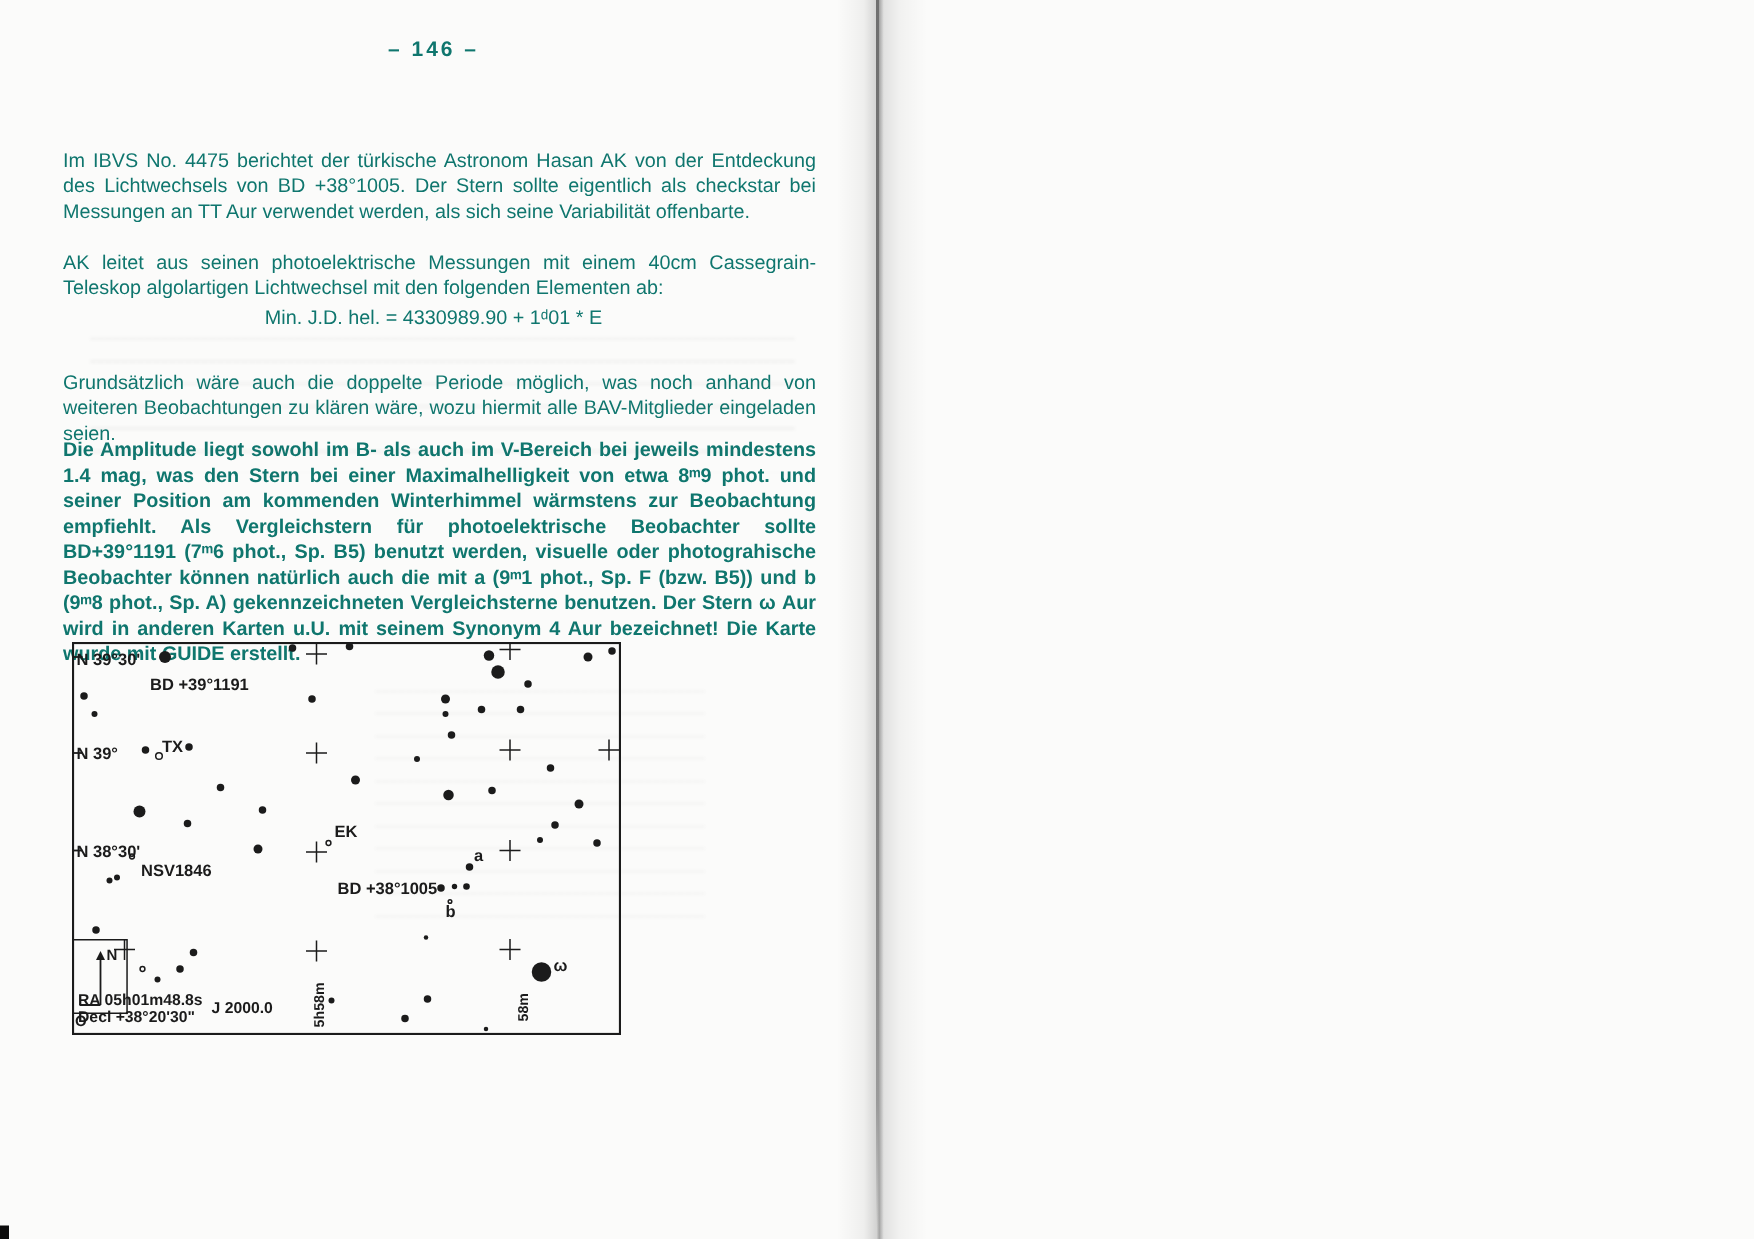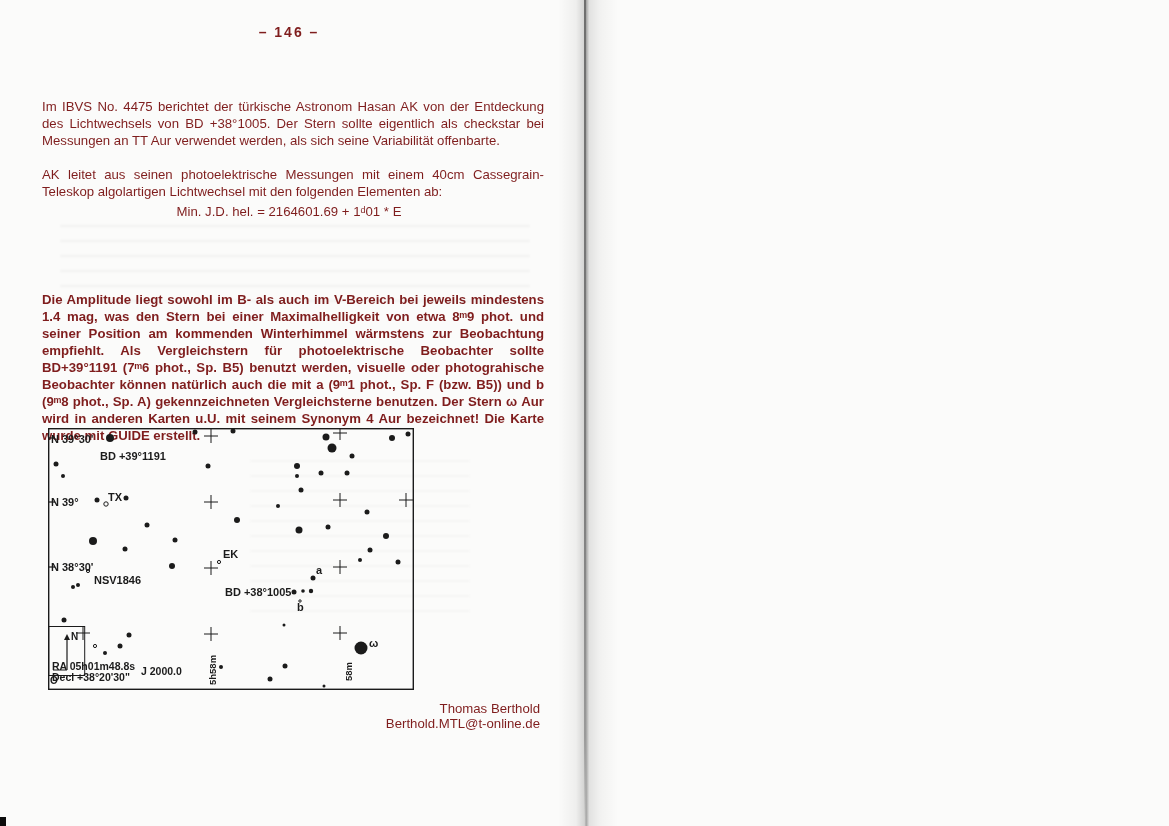--- a/index.html
+++ b/index.html
@@ -1,20 +1,20 @@
 <!DOCTYPE html>
 <html><head>
 <meta charset="utf-8">
 <style>
   html,body { margin:0; padding:0; }
   .scan {
     position:relative; width:1169px; height:826px; overflow:hidden;
     background:#fbfbfa;
     font-family:"Liberation Sans","DejaVu Sans",sans-serif;
-    color:#7f1d1d;
+    color:#0f766e;
   }
   
   .page { position:absolute; top:0; height:826px; background:transparent; }
   .page-left  { left:0;   width:575px; }
   .page-right { left:605px; width:564px; }
 
   
   .gutter {
     position:absolute; top:0; left:558px; width:60px; height:826px;
     background:linear-gradient(90deg,
@@ -63,21 +63,22 @@
 </head>
 <body>
 
 <div class="scan">
 
   <div class="page page-left">
     <div class="pagenum pn-left">–  146  –</div>
 
     <p class="body lp p-l1">Im IBVS No. 4475 berichtet der türkische Astronom Hasan AK von der Entdeckung des Lichtwechsels von BD +38°1005. Der Stern sollte eigentlich als checkstar bei Messungen an TT Aur verwendet werden, als sich seine Variabilität offenbarte.</p>
     <p class="body lp p-l2">AK leitet aus seinen photoelektrische Messungen mit einem 40cm Cassegrain-Teleskop algolartigen Lichtwechsel mit den folgenden Elementen ab:</p>
-    <div class="formula">Min. J.D. hel. = 2164601.69 + 1ᵈ01 * E</div>
+    <div class="formula">Min. J.D. hel. = 4330989.90 + 1ᵈ01 * E</div>
+    <p class="body lp p-l3">Grundsätzlich wäre auch die doppelte Periode möglich, was noch anhand von weiteren Beobachtungen zu klären wäre, wozu hiermit alle BAV-Mitglieder eingeladen seien.</p>
     <p class="body lp p-l4">Die Amplitude liegt sowohl im B- als auch im V-Bereich bei jeweils mindestens 1.4 mag, was den Stern bei einer Maximalhelligkeit von etwa 8ᵐ9 phot. und seiner Position am kommenden Winterhimmel wärmstens zur Beobachtung empfiehlt. Als Vergleichstern für photoelektrische Beobachter sollte BD+39°1191 (7ᵐ6 phot., Sp. B5)  benutzt werden, visuelle oder photograhische Beobachter können natürlich auch die mit a (9ᵐ1 phot., Sp. F (bzw. B5)) und b (9ᵐ8 phot., Sp. A) gekennzeichneten Vergleichsterne benutzen. Der Stern ω Aur wird in anderen Karten u.U. mit seinem Synonym 4 Aur bezeichnet! Die Karte wurde mit GUIDE erstellt.</p>
 
     <div class="chart-wrap" id="chart">
         <svg width="366" height="262" viewBox="0 0 366 262">
           <rect x="0.7" y="0.7" width="364.6" height="260.6" fill="none" stroke="#1b1b1b" stroke-width="1.4"></rect>
           <path d="M 156 8 H 170 M 163 1 V 15" stroke="#1b1b1b" stroke-width="1" fill="none"></path>
           <path d="M 285 5 H 299 M 292 -2 V 12" stroke="#1b1b1b" stroke-width="1" fill="none"></path>
           <path d="M 156 74 H 170 M 163 67 V 81" stroke="#1b1b1b" stroke-width="1" fill="none"></path>
           <path d="M 285 72 H 299 M 292 65 V 79" stroke="#1b1b1b" stroke-width="1" fill="none"></path>
           <path d="M 351 72 H 365 M 358 65 V 79" stroke="#1b1b1b" stroke-width="1" fill="none"></path>
@@ -159,24 +160,20 @@
           <text x="168" y="257" fill="#1b1b1b" font-size="9.5px" font-weight="700" font-family="&quot;Liberation Sans&quot;,&quot;DejaVu Sans&quot;,sans-serif" transform="rotate(-90 168 257)">5h58m</text>
           <text x="304" y="253" fill="#1b1b1b" font-size="9.5px" font-weight="700" font-family="&quot;Liberation Sans&quot;,&quot;DejaVu Sans&quot;,sans-serif" transform="rotate(-90 304 253)">58m</text>
           <rect x="0.7" y="198.5" width="36" height="49" fill="none" stroke="#1b1b1b" stroke-width="1"></rect>
           <path d="M 19 212 V 242 M 19 242 H 5" stroke="#1b1b1b" stroke-width="1.2" fill="none"></path>
           <path d="M 19 206 l -3 6 h 6 z" fill="#1b1b1b"></path>
           <text x="23" y="212" fill="#1b1b1b" font-size="10px" font-weight="700" font-family="&quot;Liberation Sans&quot;,&quot;DejaVu Sans&quot;,sans-serif">N</text>
           <text x="2" y="256" fill="#1b1b1b" font-size="10px" font-weight="700" font-family="&quot;Liberation Sans&quot;,&quot;DejaVu Sans&quot;,sans-serif">O</text>
         </svg>
       </div>
 
-    <div class="signature">
-      <div>Thomas Berthold</div>
-      <div>Berthold.MTL@t-online.de</div>
-    </div>
 
     <div class="bleed" style="left:60px; top:225px; width:470px; height:90px;"></div>
     <div class="bleed" style="left:250px; top:460px; width:220px; height:160px; opacity:.35;"></div>
   </div>
 
   <div class="page page-right">
     
     
 
     

